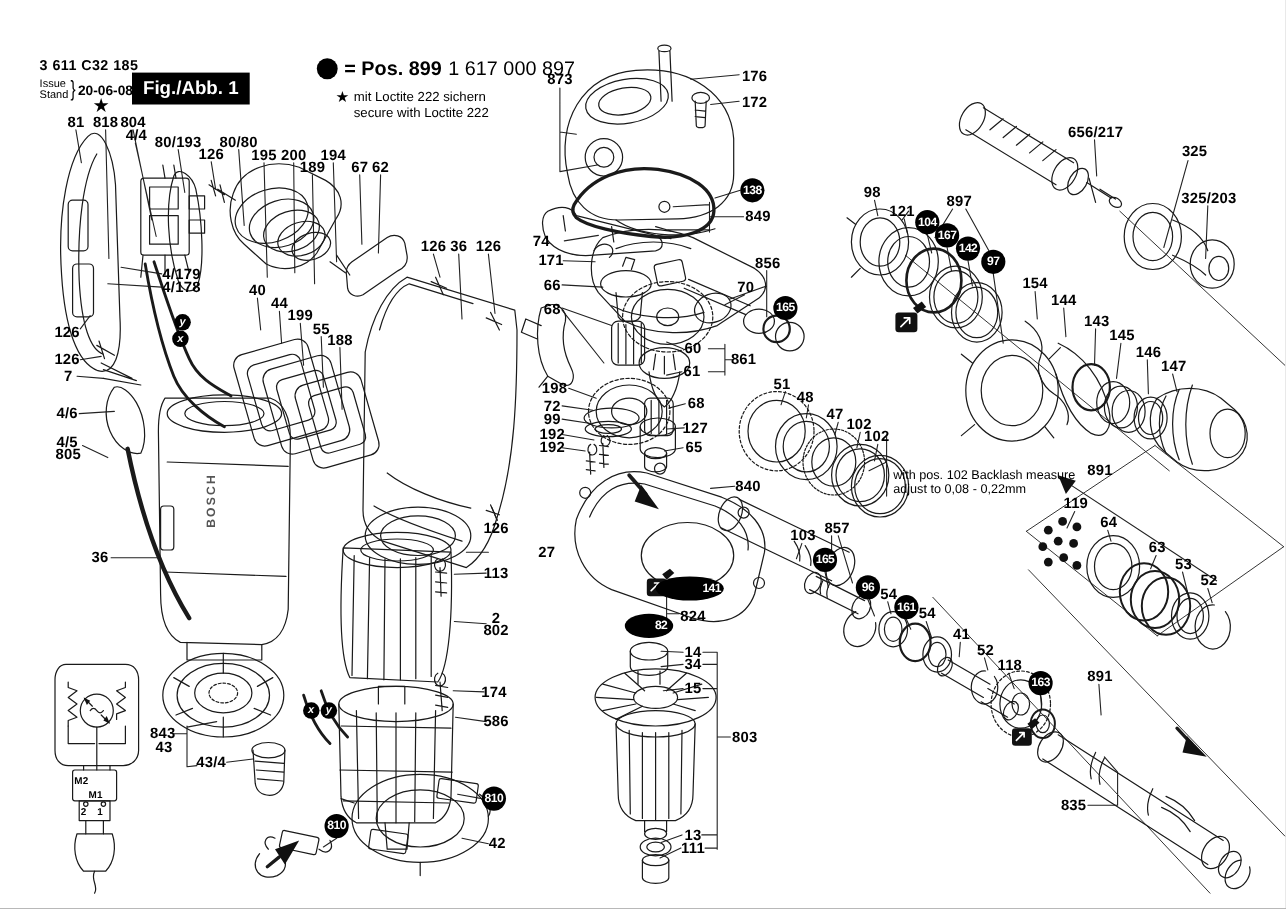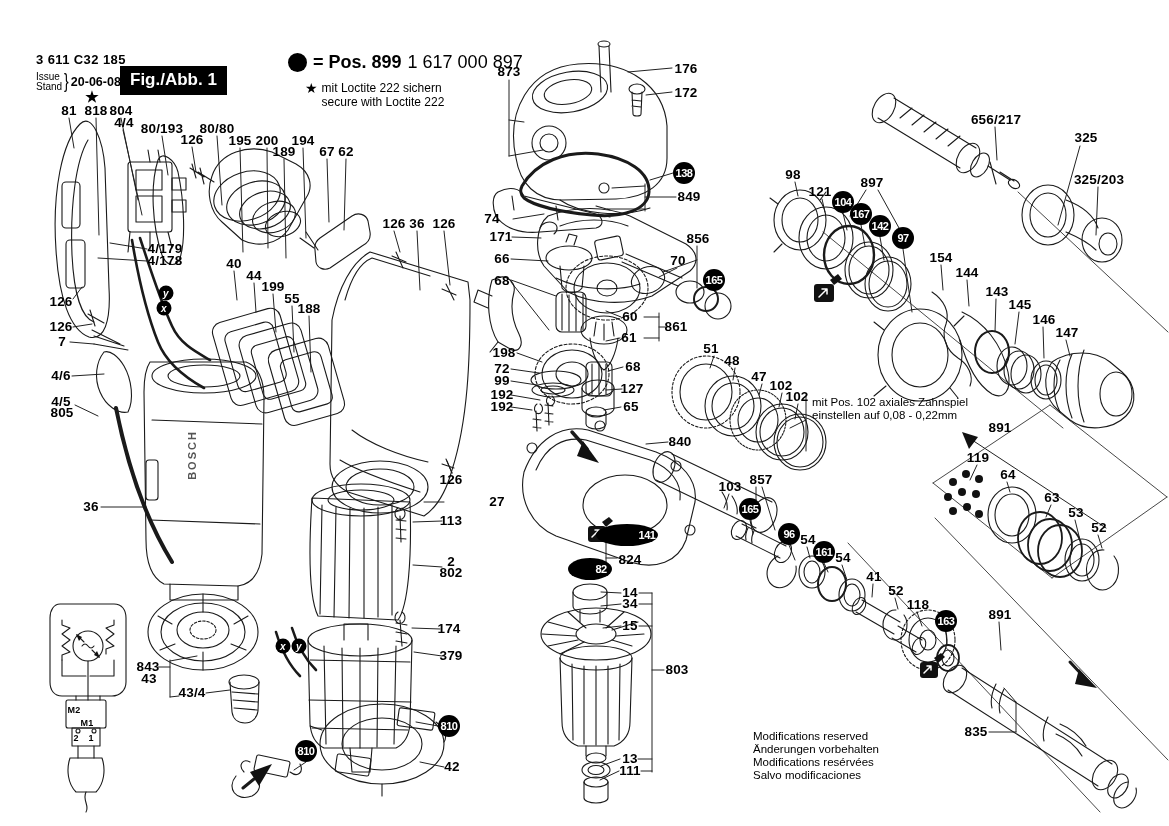--- a/index.html
+++ b/index.html
@@ -429,31 +429,25 @@
   </div>
 
   <div class="loctite">
     <span class="sym">★</span>
     <div>
       <div>mit Loctite 222 sichern</div>
       <div>secure with Loctite 222</div>
     </div>
   </div>
 
-  <div class="note" style="left:812px;top:396px;">
-    <div>mit Pos. 102 axiales Zahnspiel</div>
-    <div>einstellen auf 0,08 - 0,22mm</div>
+  <div class="note" style="left:812px;top:426px;">
+    <div>with pos. 102 Backlash measure</div>
+    <div>adjust to 0,08 - 0,22mm</div>
   </div>
 
-  <div class="mods">
-    <div>Modifications reserved</div>
-    <div>Änderungen vorbehalten</div>
-    <div>Modifications resérvées</div>
-    <div>Salvo modificaciones</div>
-  </div>
 
   <div class="bosch">BOSCH</div>
 
   <div id="labels">
       <div class="lbl" style="left: 69px; top: 111px;">81</div>
       <div class="lbl" style="left: 96px; top: 111px;">818</div>
       <div class="lbl" style="left: 121px; top: 111px;">804</div>
       <div class="lbl" style="left: 124px; top: 123px;">4/4</div>
       <div class="lbl star" style="left: 92px; top: 96px;">★</div>
       <div class="lbl" style="left: 162px; top: 129px;">80/193</div>
@@ -558,21 +552,21 @@
       <div class="lbl" style="left: 630px; top: 626px;">15</div>
       <div class="lbl" style="left: 677px; top: 670px;">803</div>
       <div class="lbl" style="left: 630px; top: 759px;">13</div>
       <div class="lbl" style="left: 630px; top: 771px;">111</div>
       <div class="lbl" style="left: 451px; top: 480px;">126</div>
       <div class="lbl" style="left: 453px; top: 502px; margin-left: 44px;">27</div>
       <div class="lbl" style="left: 451px; top: 521px;">113</div>
       <div class="lbl" style="left: 451px; top: 562px;">2</div>
       <div class="lbl" style="left: 451px; top: 573px;">802</div>
       <div class="lbl" style="left: 449px; top: 629px;">174</div>
-      <div class="lbl" style="left: 451px; top: 656px;">379</div>
+      <div class="lbl" style="left: 451px; top: 656px;">586</div>
       <div class="lbl disc" style="left: 449px; top: 726px;">810</div>
       <div class="lbl" style="left: 452px; top: 767px;">42</div>
       <div class="lbl disc" style="left: 306px; top: 751px;">810</div>
       <div class="lbl" style="left: 148px; top: 667px;">843</div>
       <div class="lbl" style="left: 149px; top: 679px;">43</div>
       <div class="lbl" style="left: 192px; top: 693px;">43/4</div>
       <div class="lbl schem" style="left: 74px; top: 710px;">M2</div>
       <div class="lbl schem" style="left: 87px; top: 723px;">M1</div>
       <div class="lbl schem" style="left: 76px; top: 738px;">2</div>
       <div class="lbl schem" style="left: 91px; top: 738px;">1</div>

